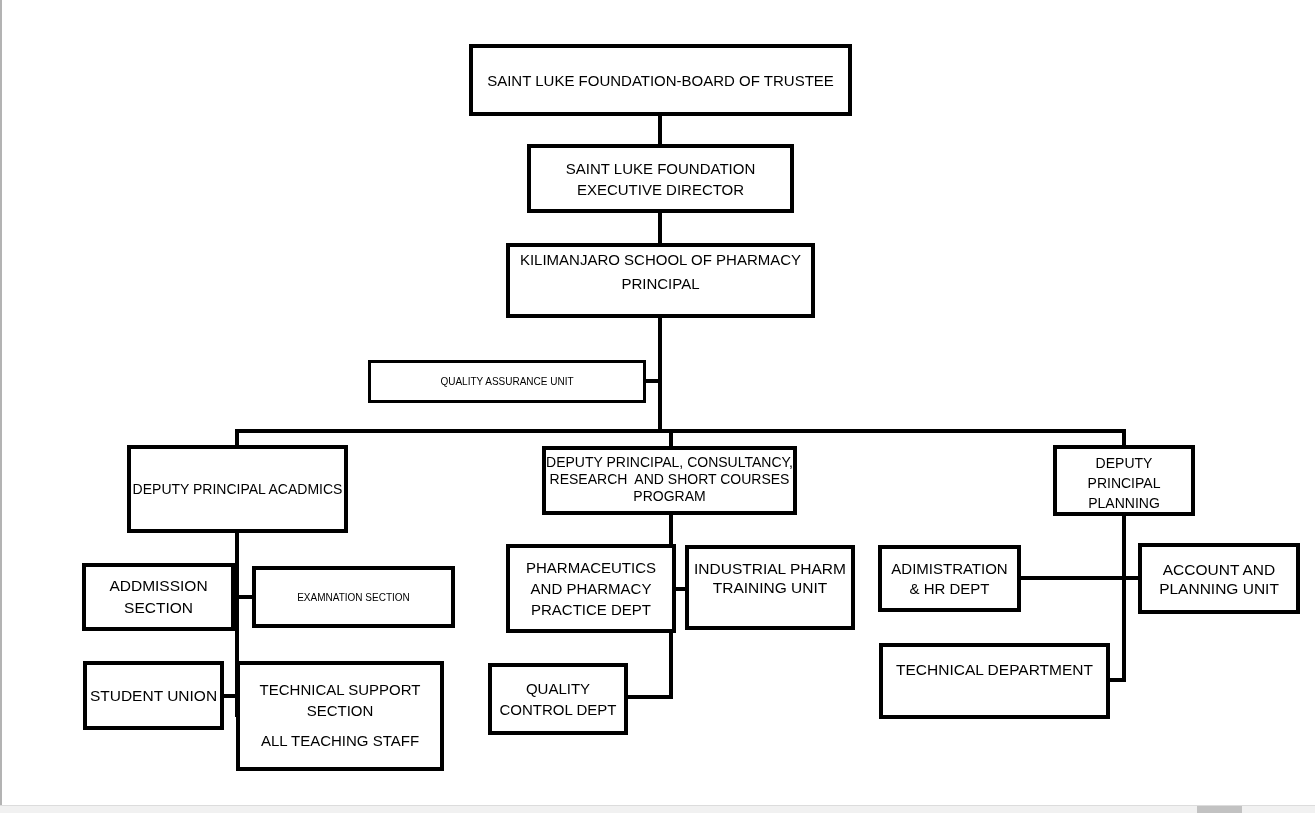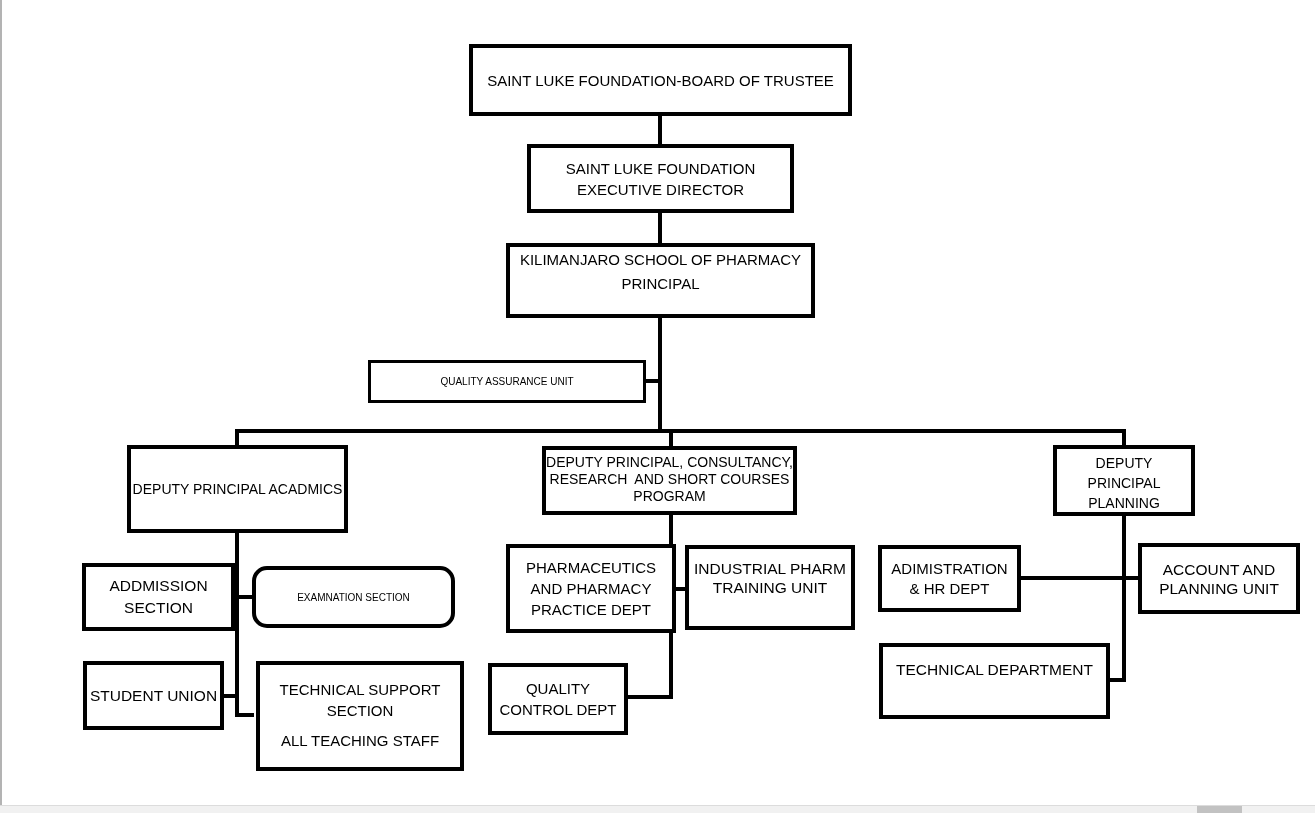--- a/index.html
+++ b/index.html
@@ -86,29 +86,29 @@
     <div class="ln">DEPUTY</div>
     <div class="ln">PRINCIPAL</div>
     <div class="ln">PLANNING</div>
   </div>
 
   <div class="node vc f155" style="left: 82px; top: 563px; width: 153px; height: 68px; border-color: rgb(0, 0, 0); background: rgb(255, 255, 255);">
     <div class="ln">ADDMISSION</div>
     <div class="ln">SECTION</div>
   </div>
 
-  <div class="node vc f12" style="left: 252px; top: 566px; width: 203px; height: 62px; border-color: rgb(0, 0, 0); background: rgb(255, 255, 255); border-radius: 15px;">
+  <div class="node vc f12" style="left: 252px; top: 566px; width: 203px; height: 62px; border-color: rgb(0, 0, 0); background: rgb(255, 255, 255);">
     <div class="ln">EXAMNATION SECTION</div>
   </div>
 
   <div class="node vc f155" style="left: 83px; top: 661px; width: 141px; height: 69px; border-color: rgb(0, 0, 0); background: rgb(255, 255, 255);">
     <div class="ln">STUDENT UNION</div>
   </div>
 
-  <div class="node vt f15" style="left: 256px; top: 661px; width: 208px; height: 110px; padding-top: 14px; border-color: rgb(0, 0, 0); background: rgb(255, 255, 255); text-align: center;">
+  <div class="node vt f15" style="left: 236px; top: 661px; width: 208px; height: 110px; padding-top: 14px; border-color: rgb(0, 0, 0); background: rgb(255, 255, 255); text-align: center;">
     <div class="ln">TECHNICAL SUPPORT</div>
     <div class="ln">SECTION</div>
     <div class="ln gap-top">ALL TEACHING STAFF</div>
   </div>
 
   <div class="node vc f15" style="left: 488px; top: 544px; width: 170px; height: 89px; border-color: rgb(0, 0, 0); background: rgb(255, 255, 255); margin-left: 18px;">
     <div class="ln">PHARMACEUTICS</div>
     <div class="ln">AND PHARMACY</div>
     <div class="ln">PRACTICE DEPT</div>
   </div>

